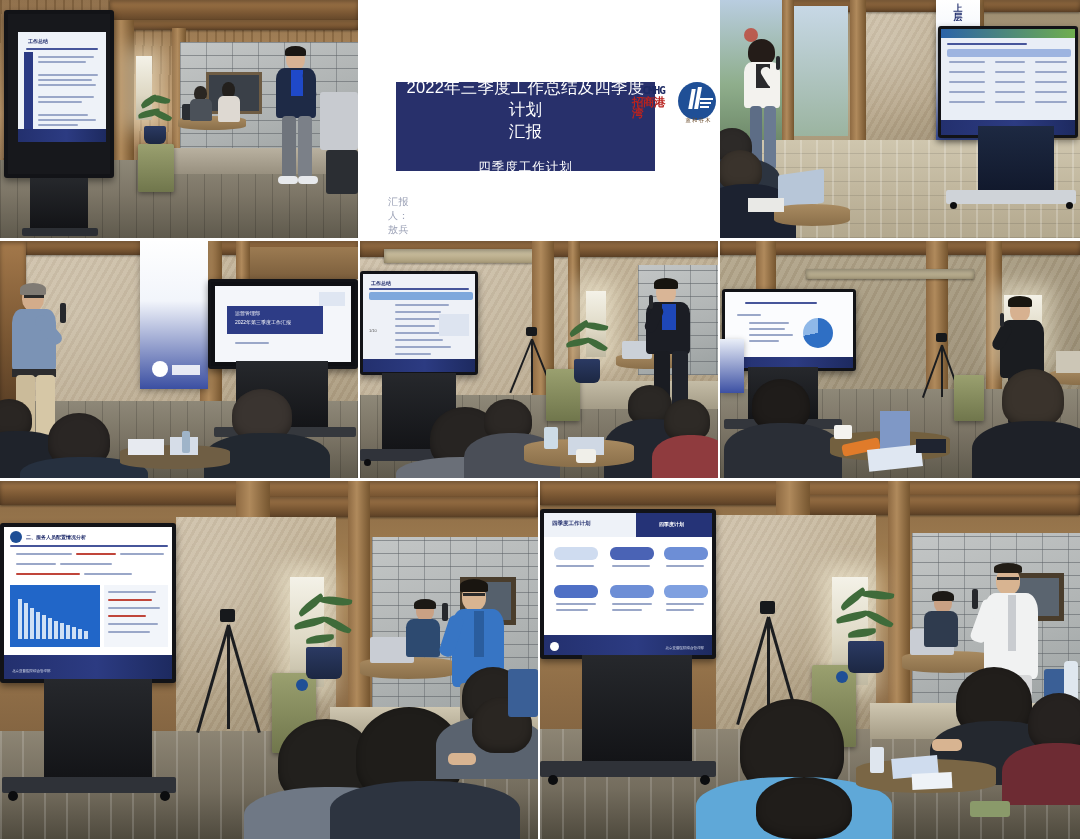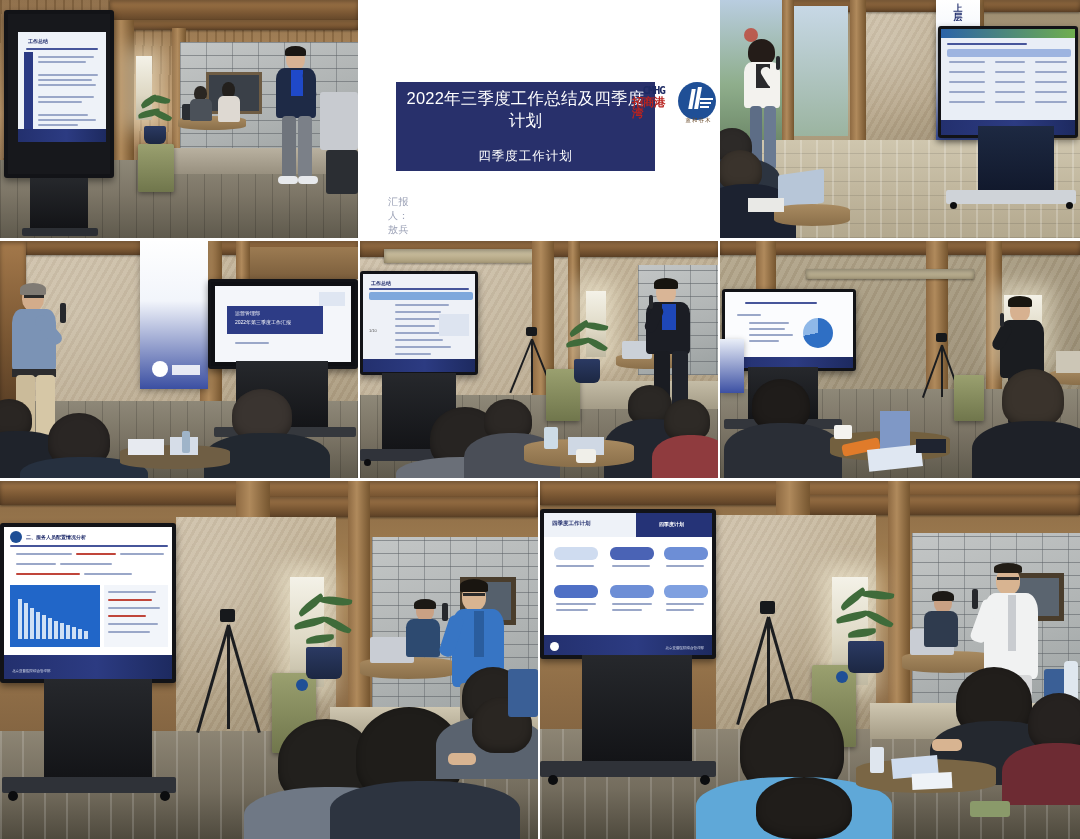--- a/index.html
+++ b/index.html
@@ -232,20 +232,21 @@
       </div>
       <div class="layer" style="left:320px;top:92px;width:38px;height:58px;background:#c8cbd0;border-radius:3px;"></div>
       <div class="layer" style="left:326px;top:150px;width:32px;height:44px;background:#2b2e33;border-radius:3px;"></div>
     </div>
   </div>
 
   <div class="slide-panel" style="left:360px;top:0;width:358px;height:238px;">
     <div class="title-box" style="left:0;top:82px;width:259px;height:89px;margin-left:36px;">
       <div style="text-align:center;">
         <div class="title-main">2022年三季度工作总结及四季度计划</div>
+        <div class="title-main">汇报</div>
       </div>
       <div class="title-sub">四季度工作计划</div>
     </div>
     <div class="presenter" style="left:388px;top:195px;transform:translateX(-360px);">汇报人：敖兵</div>
 
     <div class="logo" style="left:272px;top:82px;">
       <div class="logo-text">
         <div class="logo-cmhg">CMHG</div>
         <div class="logo-cn">招商港湾</div>
       </div>

